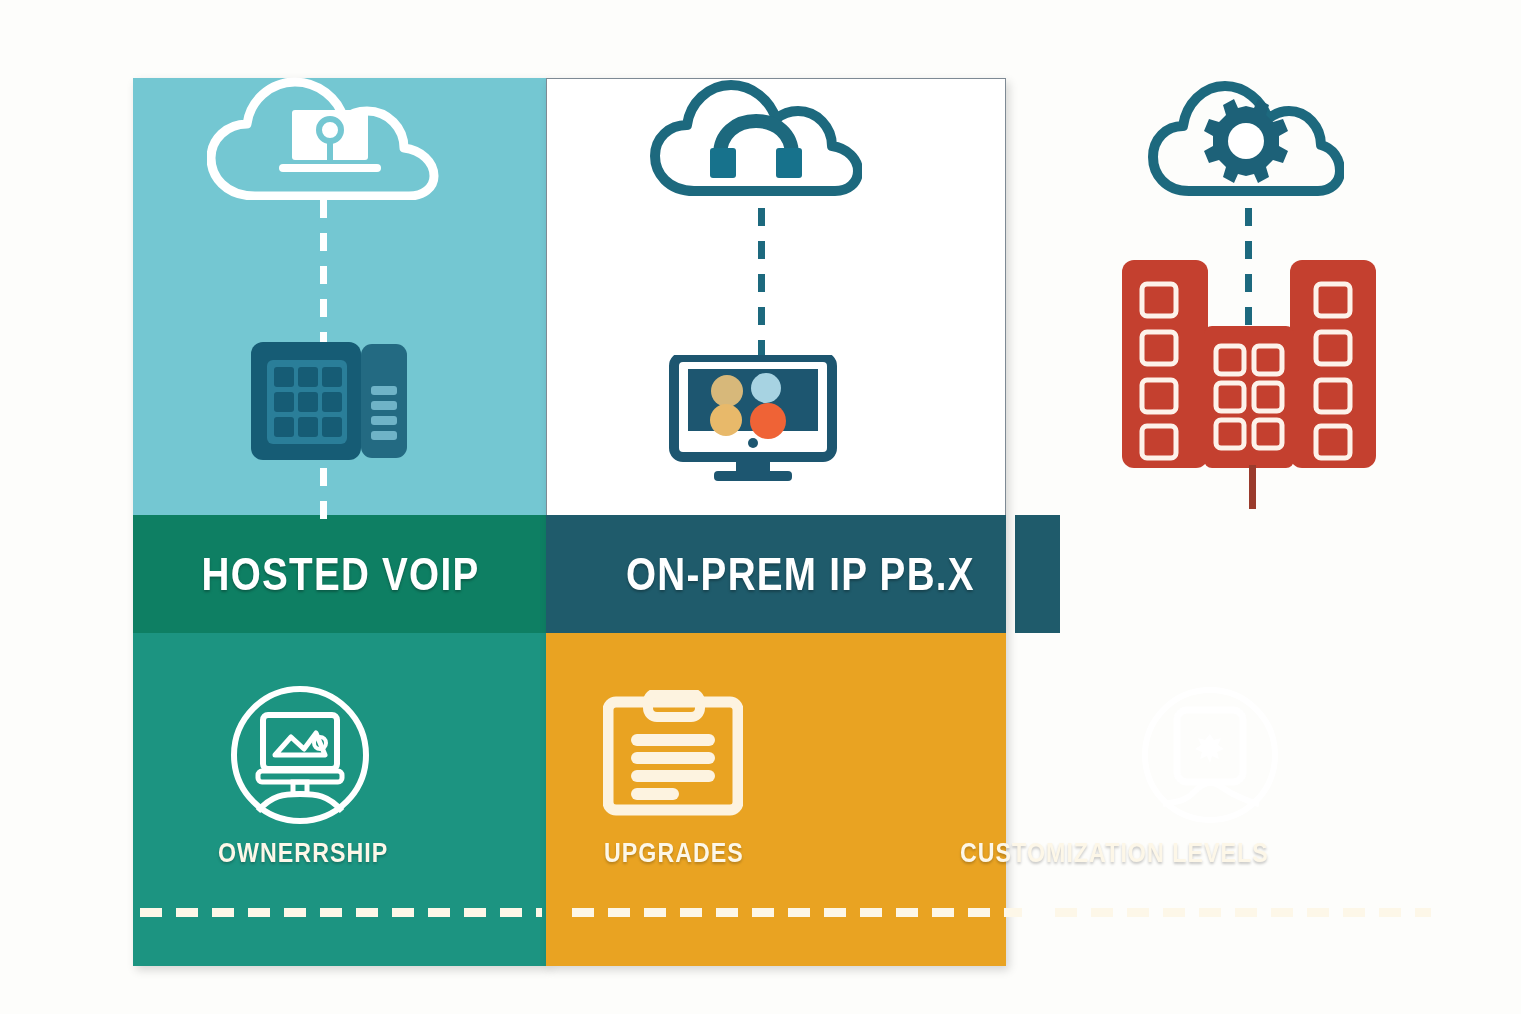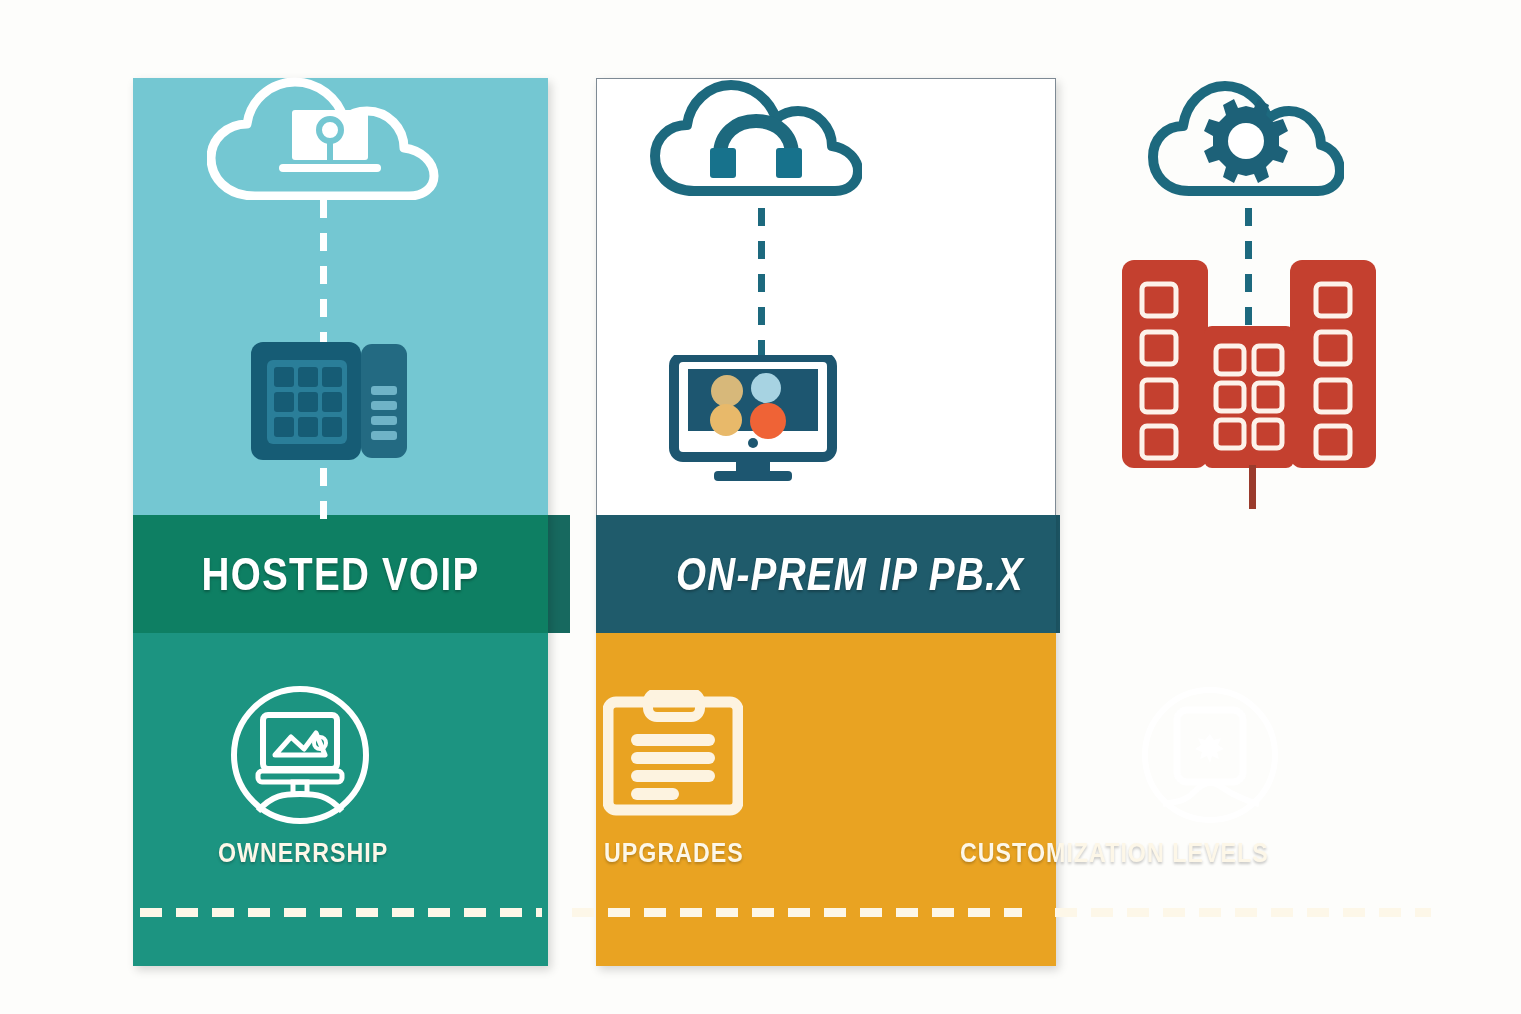--- a/index.html
+++ b/index.html
@@ -21,21 +21,21 @@
     top: 78px;
     height: 888px;
     overflow: visible;
   }
   .col .body {
     position: absolute;
     inset: 0;
     overflow: hidden;
   }
   #col-1 { left: 133px; width: 415px; }
-  #col-2 { left: 596px; width: 460px; font-style: italic; }
+  #col-2 { left: 546px; width: 460px; }
   #col-3 { left: 1048px; width: 390px; }
 
   .panel { position: absolute; left: 0; width: 100%; }
 
   
   .p-top  { top: 0;    height: 437px; }
   .p-band { top: 437px; height: 118px; }
   .p-bot  { top: 555px; height: 333px; }
 
   

